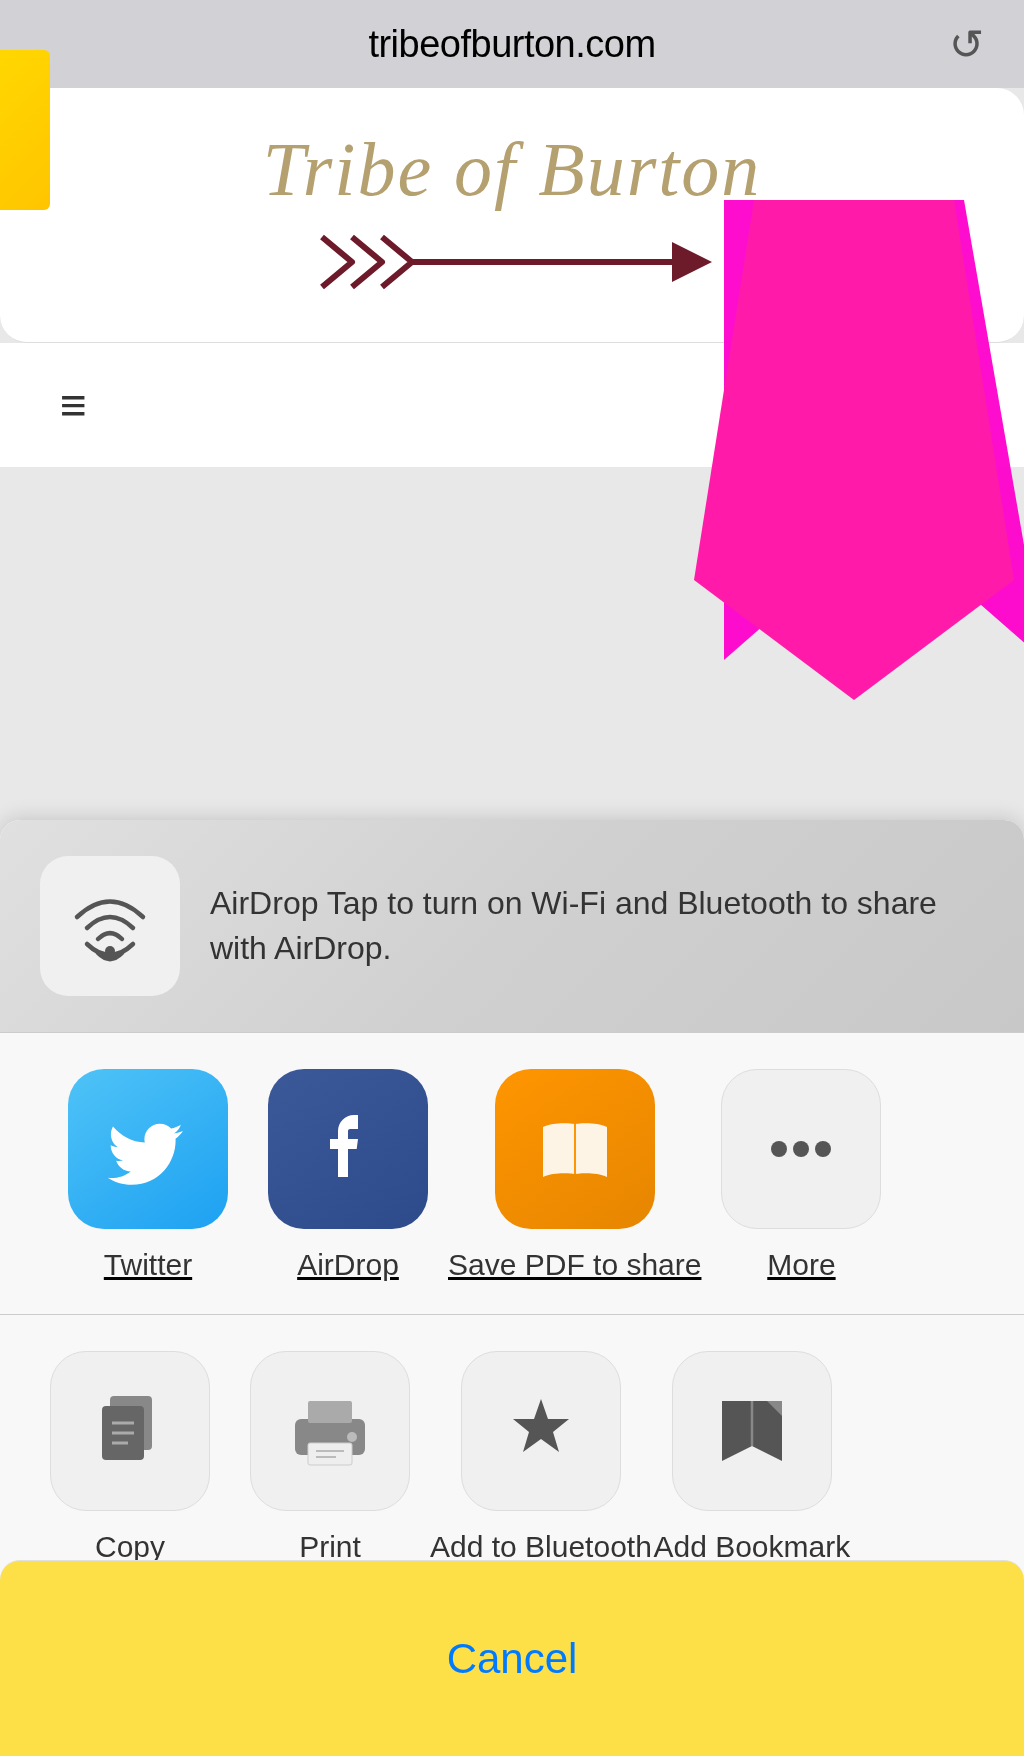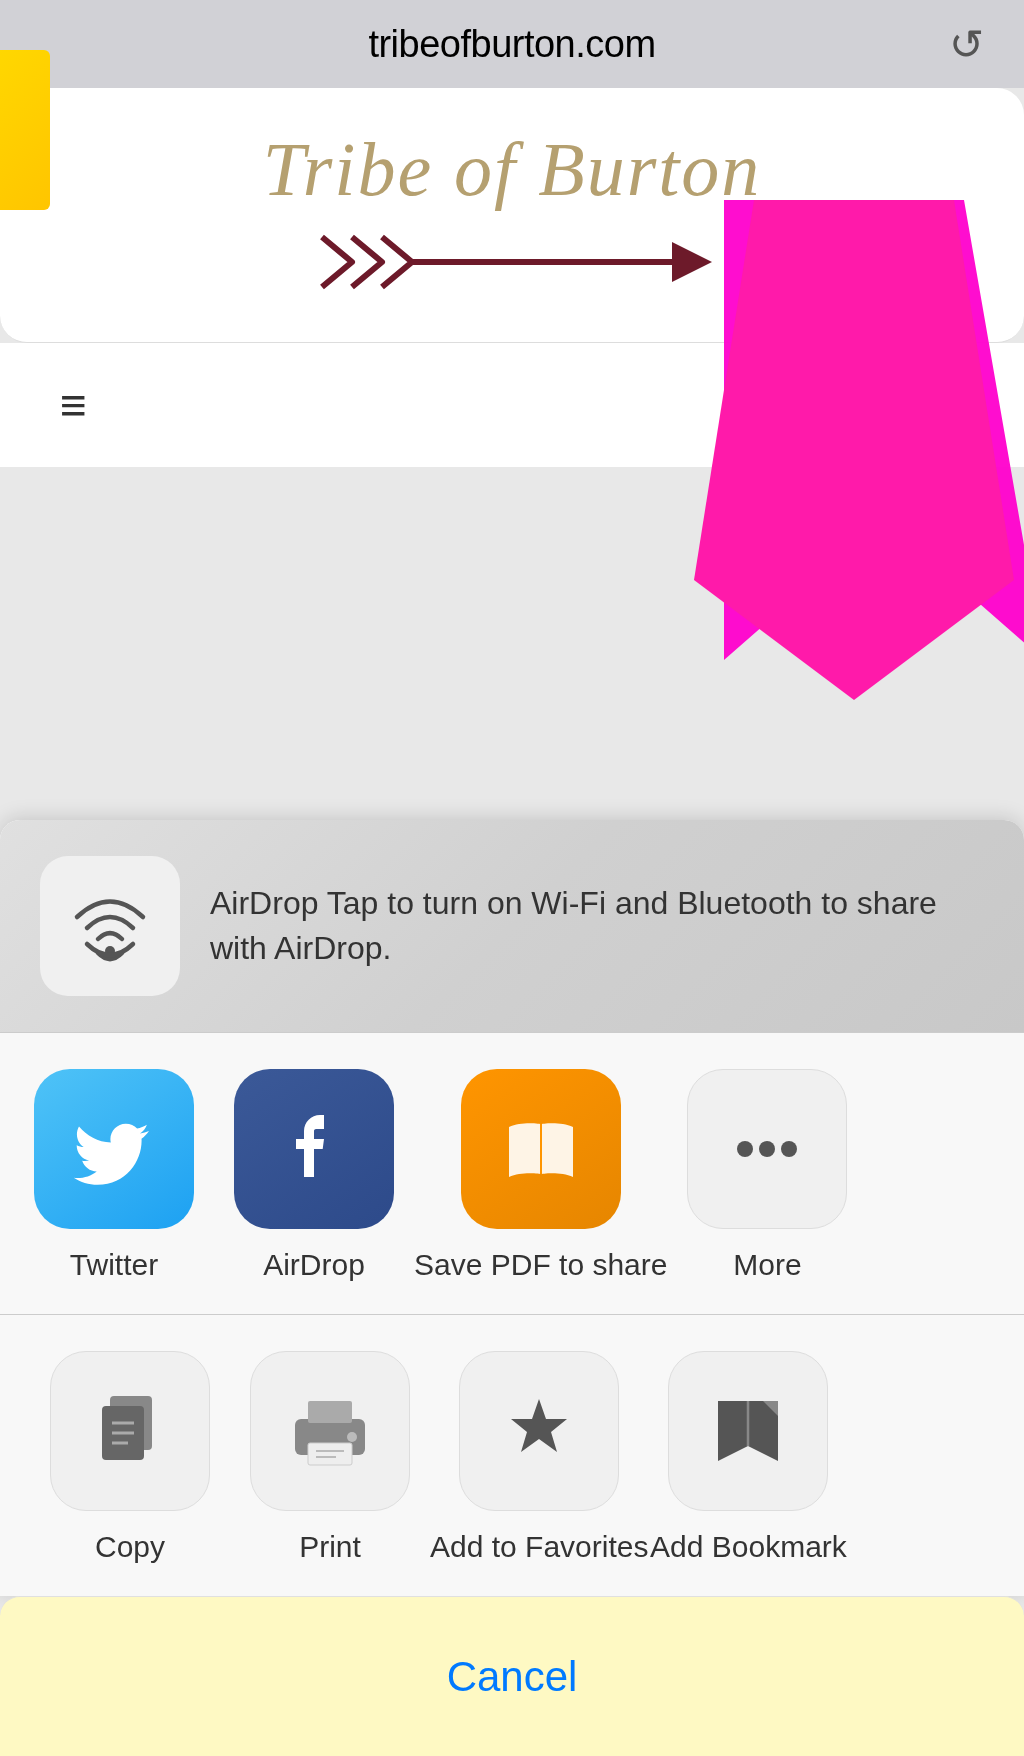--- a/index.html
+++ b/index.html
@@ -167,28 +167,29 @@
       color: #333;
       line-height: 1.4;
     }
 
     .airdrop-text strong {
       font-weight: 400;
     }
 
     
     .app-row {
-      padding: 36px 14px 30px;
+      padding: 36px 48px 30px;
       display: flex;
       gap: 0;
       align-items: flex-start;
       justify-content: flex-start;
       border-bottom: 1px solid #ccc;
       background: rgba(248, 248, 248, 0.95);
       overflow: hidden;
+      text-decoration: underline;
     }
 
     .app-item {
       display: flex;
       flex-direction: column;
       align-items: center;
       gap: 16px;
       min-width: 200px;
       cursor: pointer;
     }
@@ -262,22 +263,22 @@
       text-align: center;
       line-height: 1.3;
     }
 
     
     .cancel-bar {
       position: absolute;
       bottom: 0;
       left: 0;
       right: 0;
-      height: 160px;
-      background: #fef9c3;
+      height: 196px;
+      background: #fde047;
       display: flex;
       align-items: center;
       justify-content: center;
       border-top: 1px solid #e0e0e0;
       z-index: 11;
       cursor: pointer;
       border-radius: 20px 20px 0 0;
       text-align: center;
     }
 
@@ -463,21 +464,21 @@
       </div>
       <span class="action-label">Print</span>
     </div>
 
     <div class="action-item">
       <div class="action-icon">
         <svg width="100" height="100" viewBox="0 0 100 100" fill="none">
           <path d="M50 18 L57 38 H78 L62 51 L68 71 L50 58 L32 71 L38 51 L22 38 H43 Z" fill="#555"></path>
         </svg>
       </div>
-      <span class="action-label">Add to Favorites</span>
+      <span class="action-label">Add to Bluetooth</span>
     </div>
 
     <div class="action-item">
       <div class="action-icon">
         <svg width="100" height="100" viewBox="0 0 100 100" fill="none">
 
           <path d="M20 20 L20 80 L50 65 L80 80 L80 20 Z" fill="#555"></path>
           <line x1="50" y1="20" x2="50" y2="65" stroke="#888" stroke-width="2.5"></line>
 
           <path d="M80 20 L65 20 L80 35 Z" fill="#888"></path>

